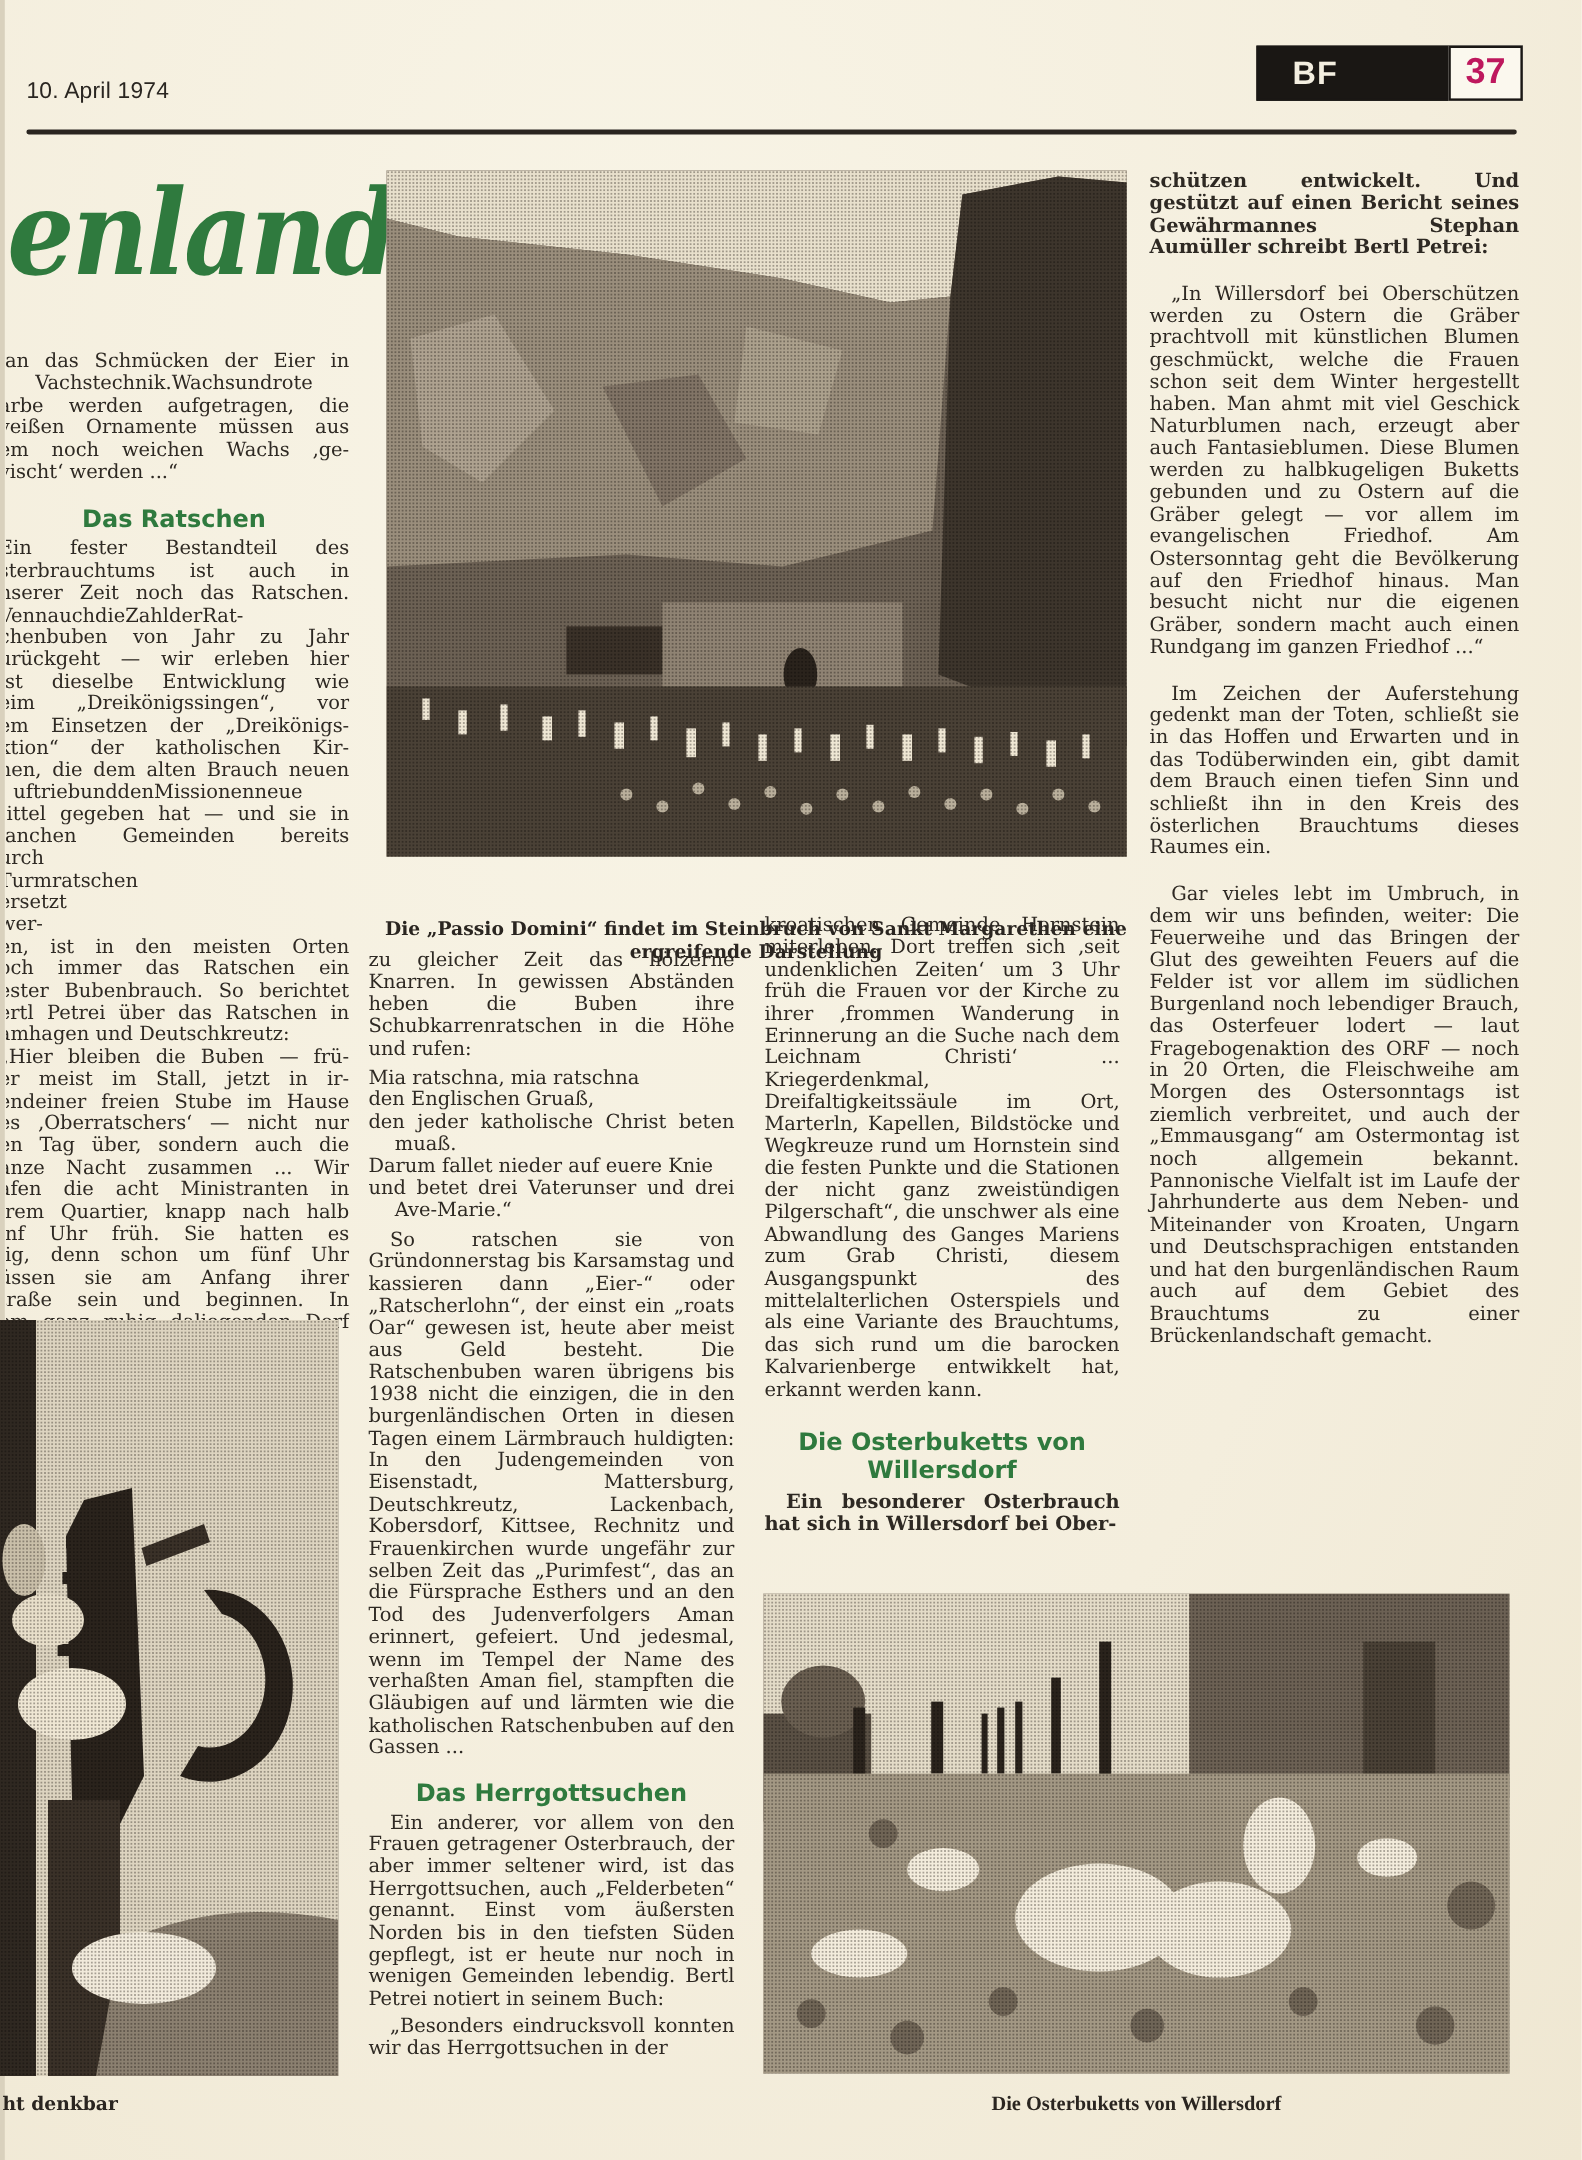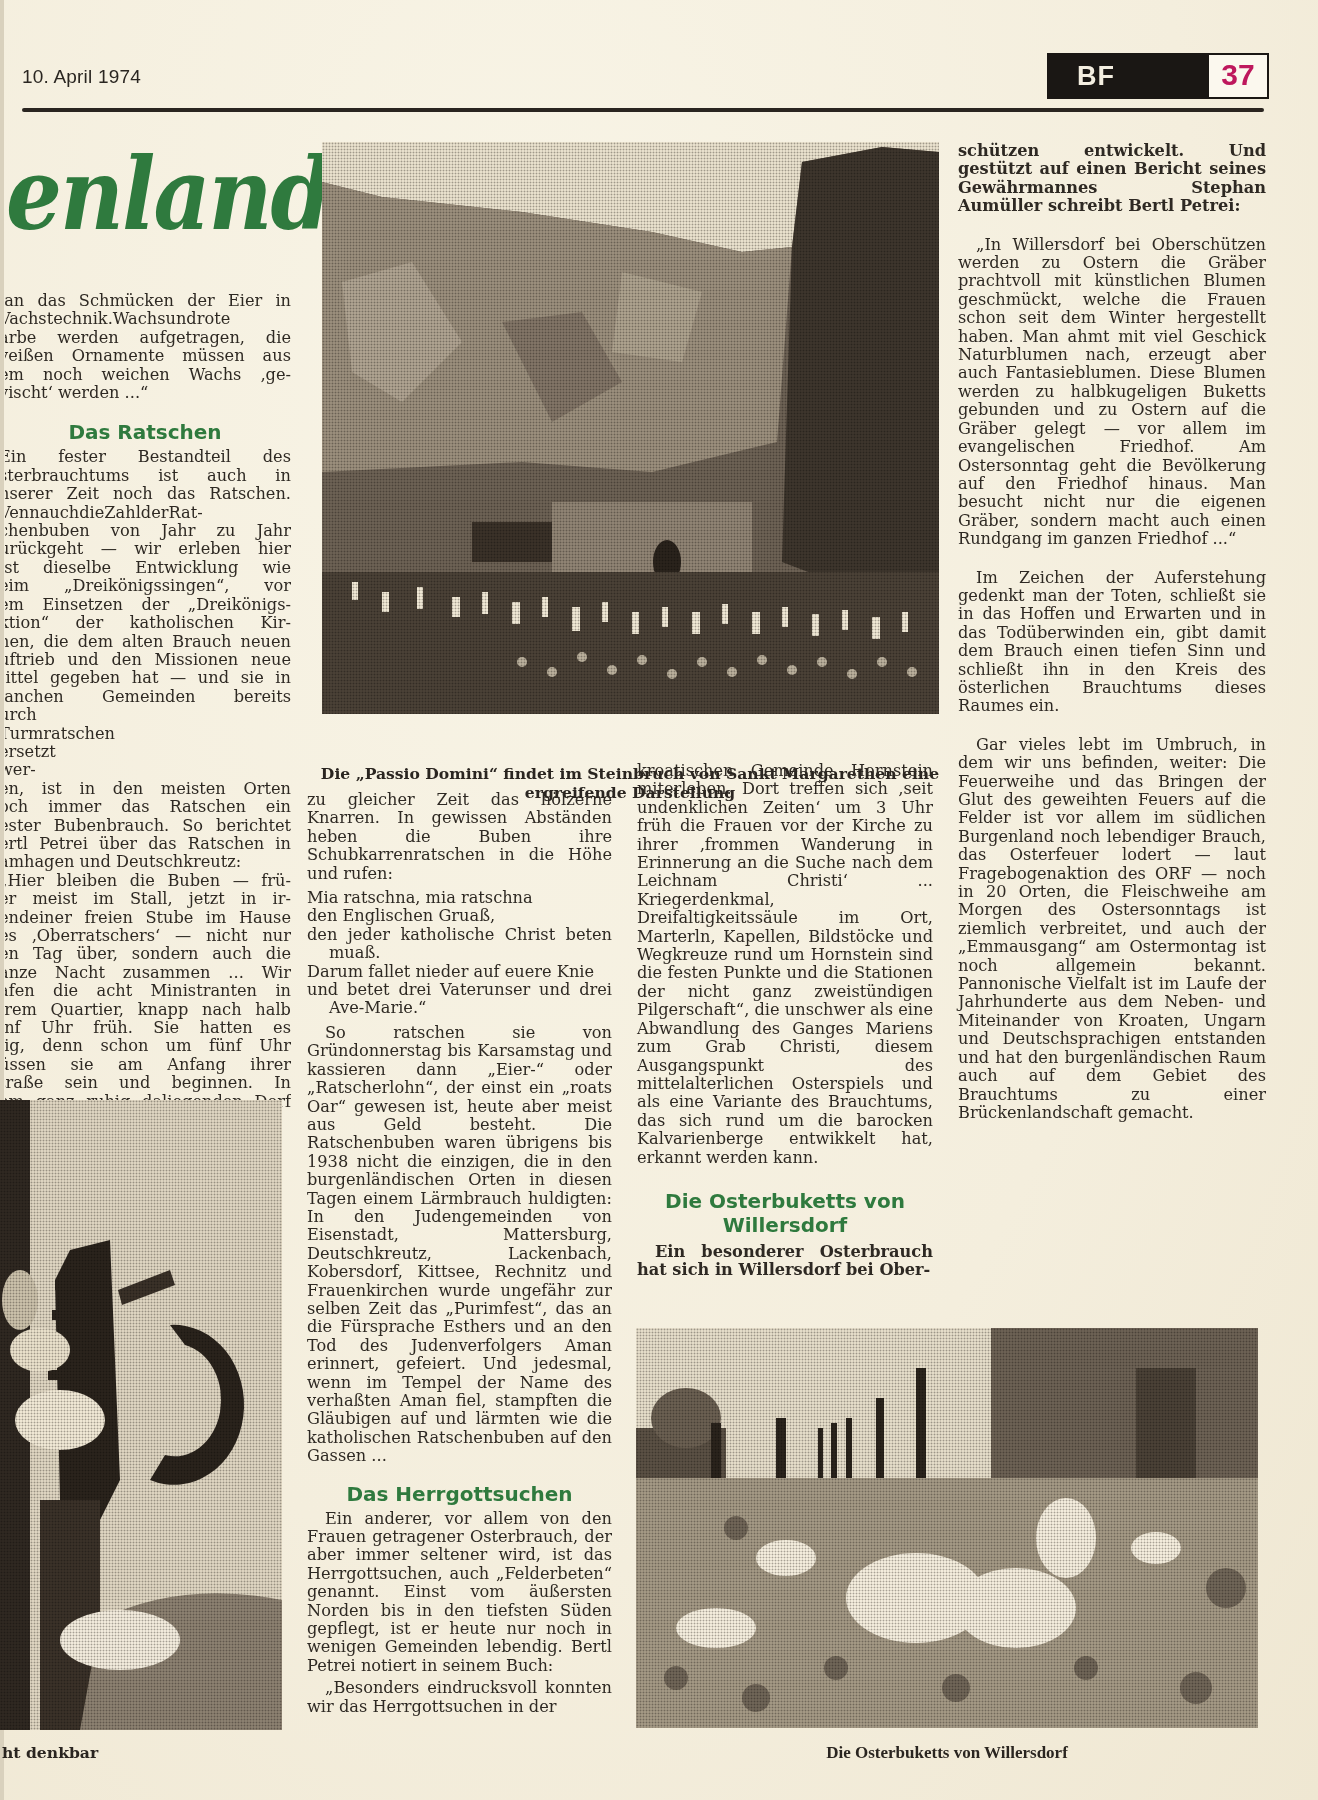--- a/index.html
+++ b/index.html
@@ -8,21 +8,21 @@
     background: #f6f1e2;
     font-family: "DejaVu Serif", serif;
     color: #2b2620;
   }
   .page { position: absolute; inset: 0; background:
       radial-gradient(ellipse at 40% 20%, #f8f4e6 0%, #f4eedd 60%, #efe7d2 100%); }
   .leftedge { position: absolute; left: 0; top: 0; width: 4px; height: 1800px; background: #d9d1bd; }
 
   .dateline { position: absolute; left: 22px; top: 66px; font-family: "Liberation Sans", sans-serif;
     font-size: 19px; color: #2a2621; letter-spacing: 0.2px; }
-  .badge { position: absolute; left: 1047px; top: 53px; width: 218px; height: 42px; background: #1a1714;
+  .badge { position: absolute; left: 1047px; top: 38px; width: 218px; height: 42px; background: #1a1714;
     border: 2px solid #1a1714; display: flex; gap: 24px; }
   .badge .bf { flex: 1; color: #f3eee0; font-family: "Liberation Sans", sans-serif; font-weight: bold;
     font-size: 27px; padding-left: 28px; line-height: 42px; letter-spacing: 1px; }
   .badge .num { width: 58px; background: #fbf8ee; color: #be185d; font-family: "Liberation Sans", sans-serif;
     font-weight: bold; font-size: 30px; line-height: 40px; text-align: center; border: 2px solid #1a1714; margin: -2px -2px -2px 0;}
   .rule { position: absolute; left: 22px; top: 108px; width: 1242px; height: 4px; background: #2a2520; border-radius: 2px; }
 
   .title-word { position: absolute; left: 6px; top: 138px; font-family: "DejaVu Serif", serif; font-style: italic;
     font-weight: bold; font-size: 88px; line-height: 100px; color: #2f7a3e; letter-spacing: -2px;
     transform: scaleY(1.12); transform-origin: top left; }
@@ -77,21 +77,21 @@
     <div class="inner">
       <div id="c1-intro">
           <div style="text-align: justify; text-align-last: justify; white-space: nowrap; display: flex; justify-content: space-between;">
             <span>ıan</span>
             <span>das</span>
             <span>Schmücken</span>
             <span>der</span>
             <span>Eier</span>
             <span>in</span>
           </div>
-          <div style="text-align: justify; text-align-last: justify; white-space: nowrap; display: flex; justify-content: flex-start;">
+          <div style="text-align: justify; text-align-last: justify; white-space: nowrap; display: flex; justify-content: center;">
             <span>Vachstechnik.</span>
             <span>Wachs</span>
             <span>und</span>
             <span>rote</span>
           </div>
           <div style="text-align: justify; text-align-last: justify; white-space: nowrap; display: flex; justify-content: space-between;">
             <span>arbe</span>
             <span>werden</span>
             <span>aufgetragen,</span>
             <span>die</span>
@@ -178,21 +178,21 @@
             <span>Kir-</span>
           </div>
           <div style="text-align: justify; text-align-last: justify; white-space: nowrap; display: flex; justify-content: space-between;">
             <span>hen,</span>
             <span>die</span>
             <span>dem</span>
             <span>alten</span>
             <span>Brauch</span>
             <span>neuen</span>
           </div>
-          <div style="text-align: justify; text-align-last: justify; white-space: nowrap; display: flex; justify-content: space-between;">
+          <div style="text-align: justify; text-align-last: justify; white-space: nowrap; display: flex; justify-content: flex-start; padding-left: 12px;">
             <span>uftrieb</span>
             <span>und</span>
             <span>den</span>
             <span>Missionen</span>
             <span>neue</span>
           </div>
           <div style="text-align: justify; text-align-last: justify; white-space: nowrap; display: flex; justify-content: space-between;">
             <span>Iittel</span>
             <span>gegeben</span>
             <span>hat</span>

